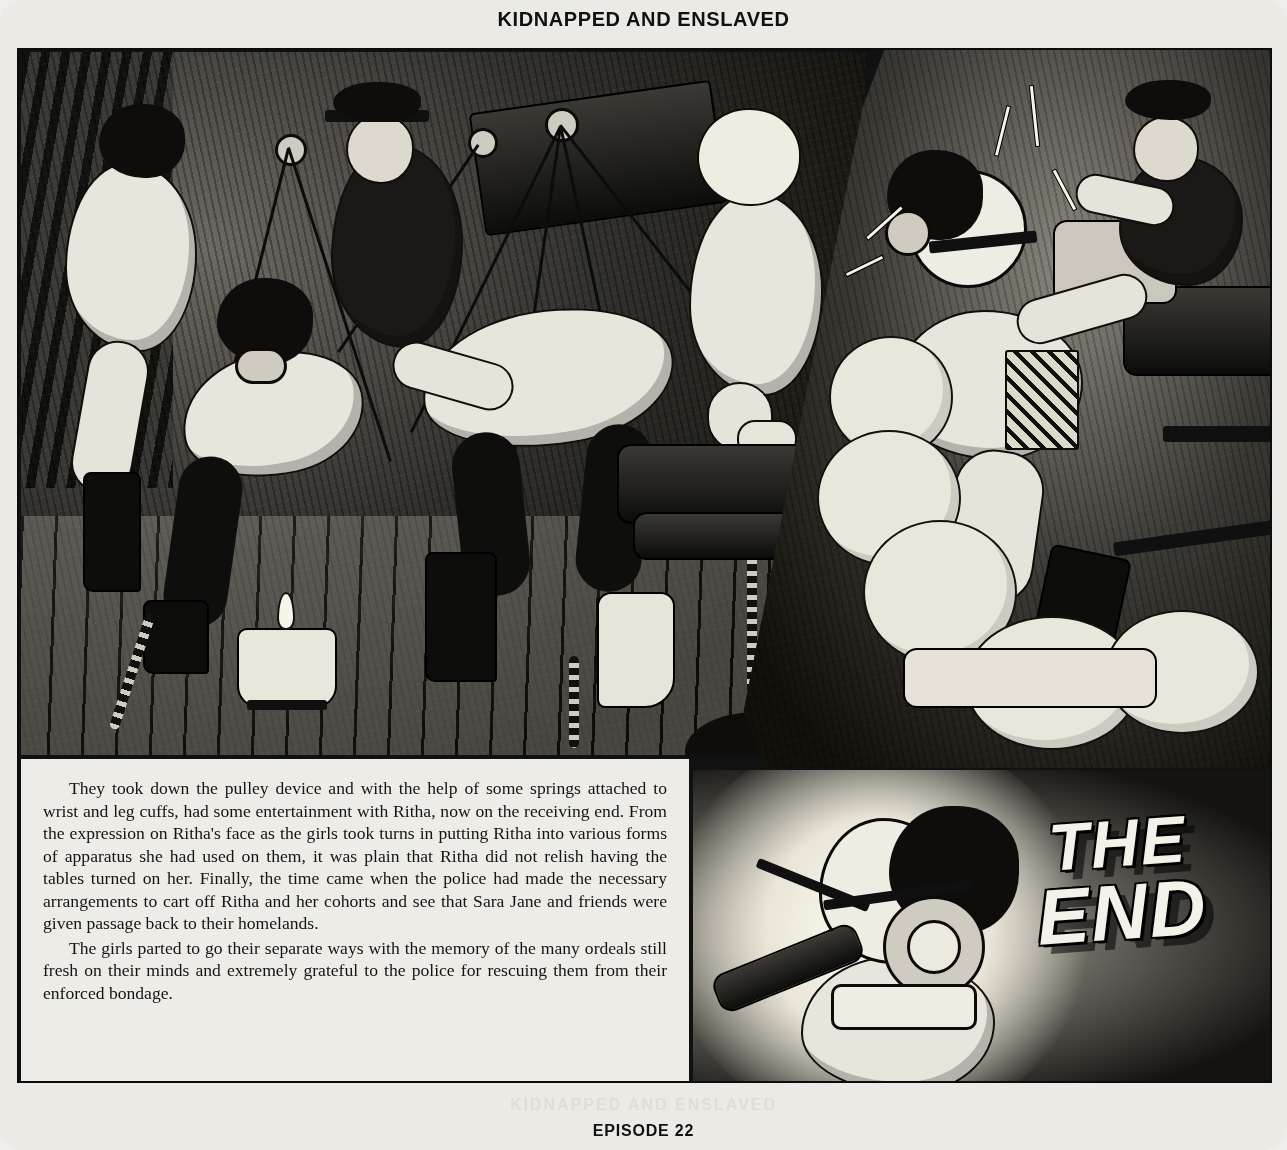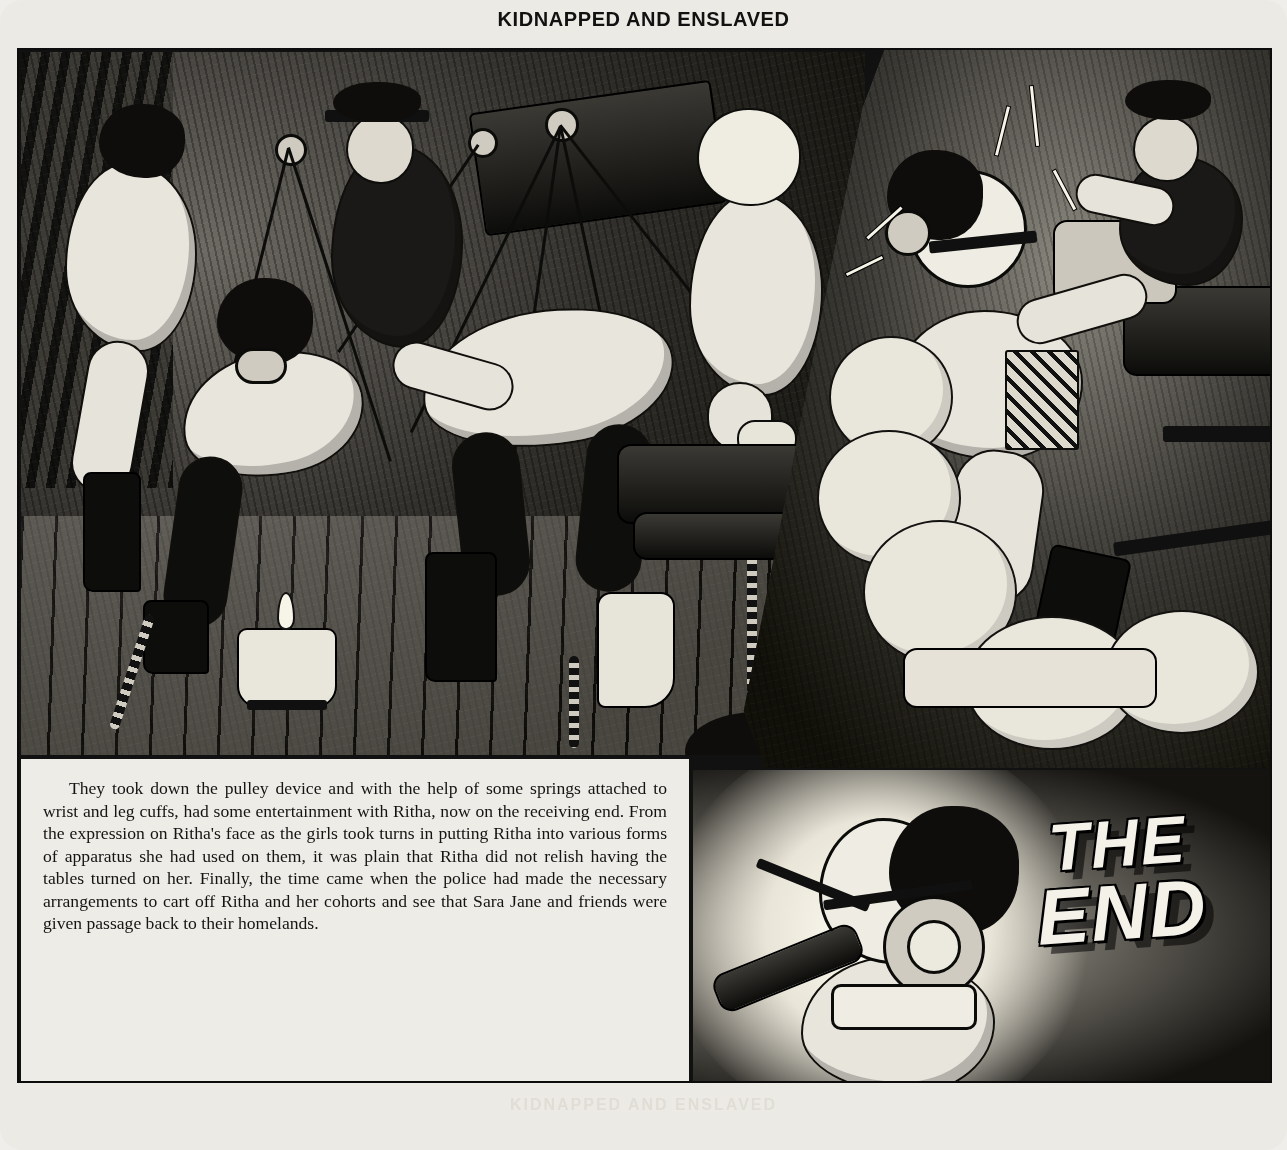--- a/index.html
+++ b/index.html
@@ -400,20 +400,22 @@
       <div class="strap" style="left:60px;top:110px;width:120px;height:10px;transform:rotate(22deg);"></div>
 
       <div class="the-end-art">
         <span class="l1">THE</span>
         <span class="l2">END</span>
       </div>
     </div>
 
     <div class="panel panel-text">
       <p class="story-p">They took down the pulley device and with the help of some springs attached to wrist and leg cuffs, had some entertainment with Ritha, now on the receiving end. From the expression on Ritha's face as the girls took turns in putting Ritha into various forms of apparatus she had used on them, it was plain that Ritha did not relish having the tables turned on her. Finally, the time came when the police had made the necessary arrangements to cart off Ritha and her cohorts and see that Sara Jane and friends were given passage back to their homelands.</p>
+      <p class="story-p">The girls parted to go their separate ways with the memory of the many ordeals still fresh on their minds and extremely grateful to the police for rescuing them from their enforced bondage.</p>
 
     </div>
 
   </div>
 
   <div class="footer-ghost">KIDNAPPED AND ENSLAVED</div>
+  <div class="page-footer">EPISODE 22</div>
 
 </div>
 
 </body></html>

